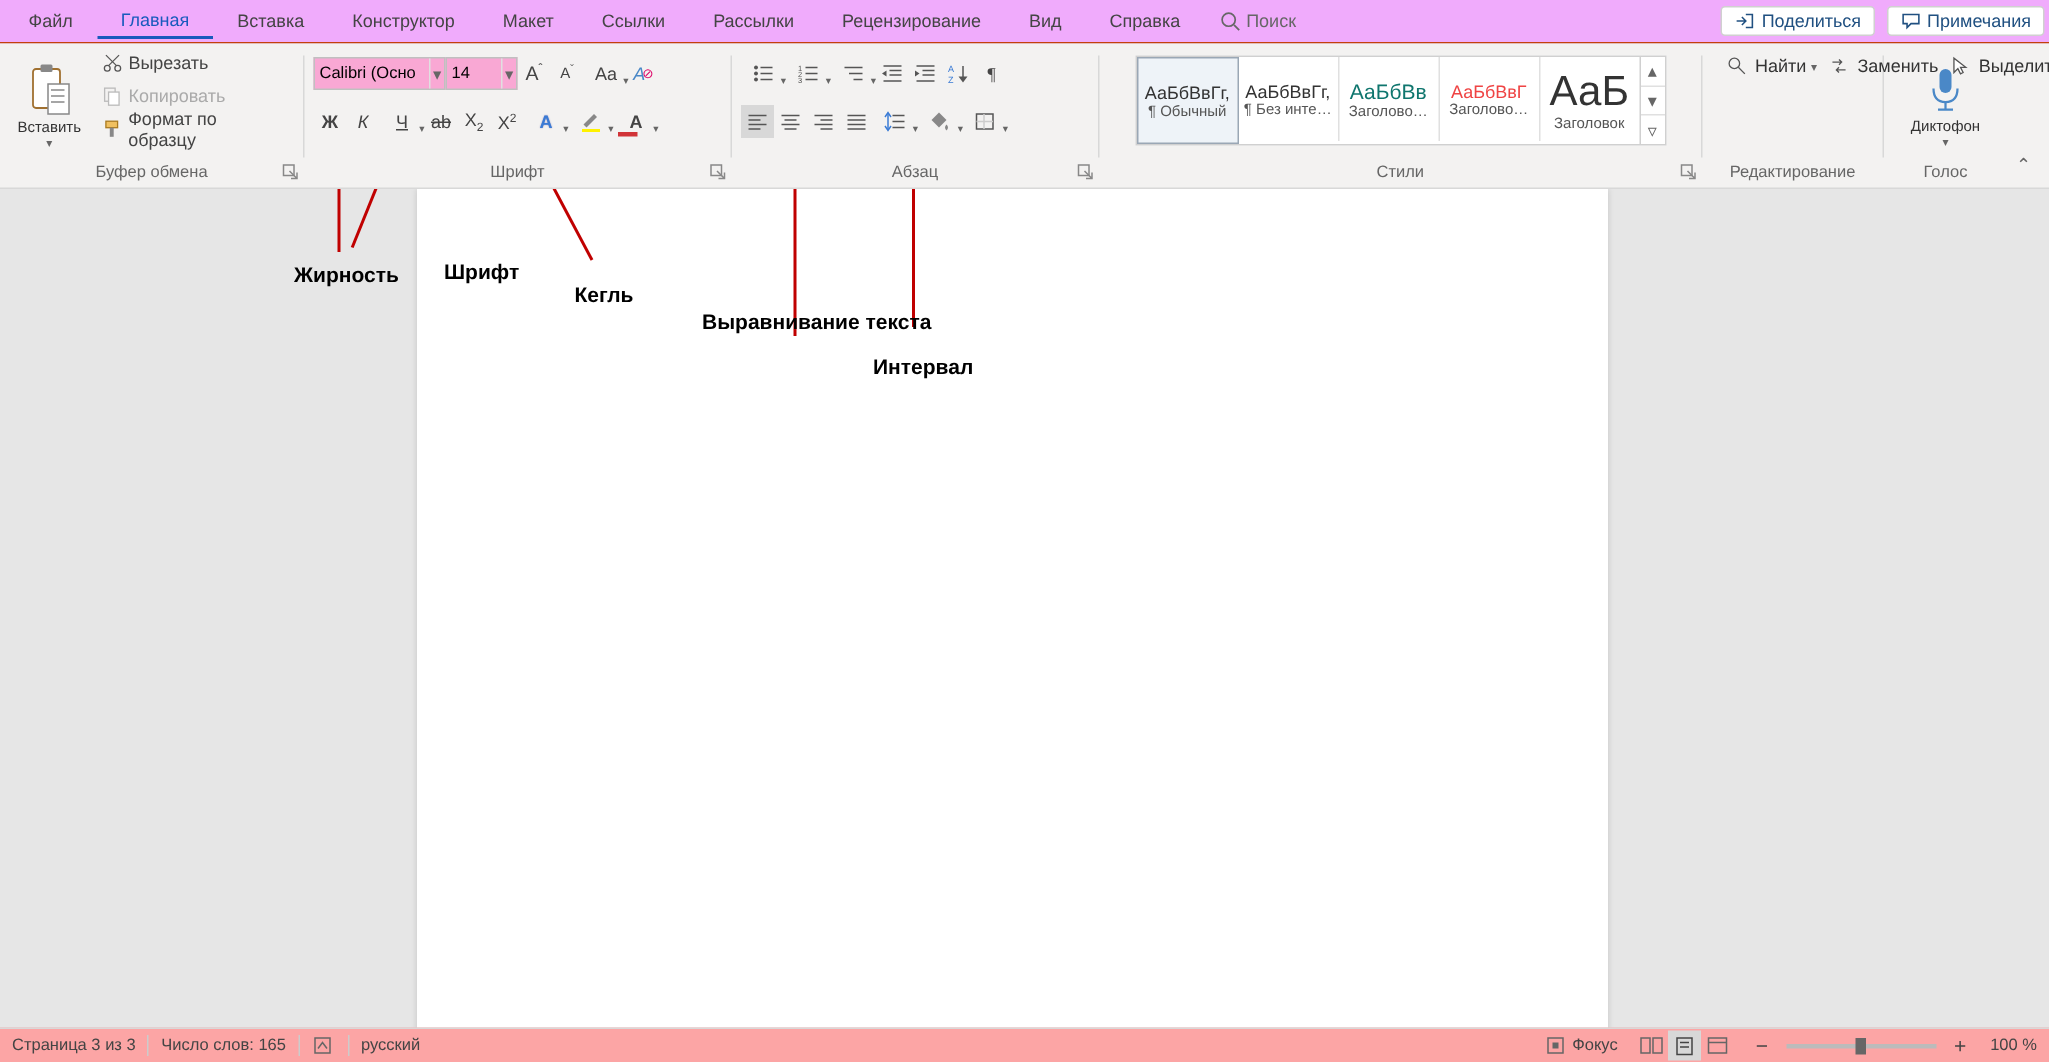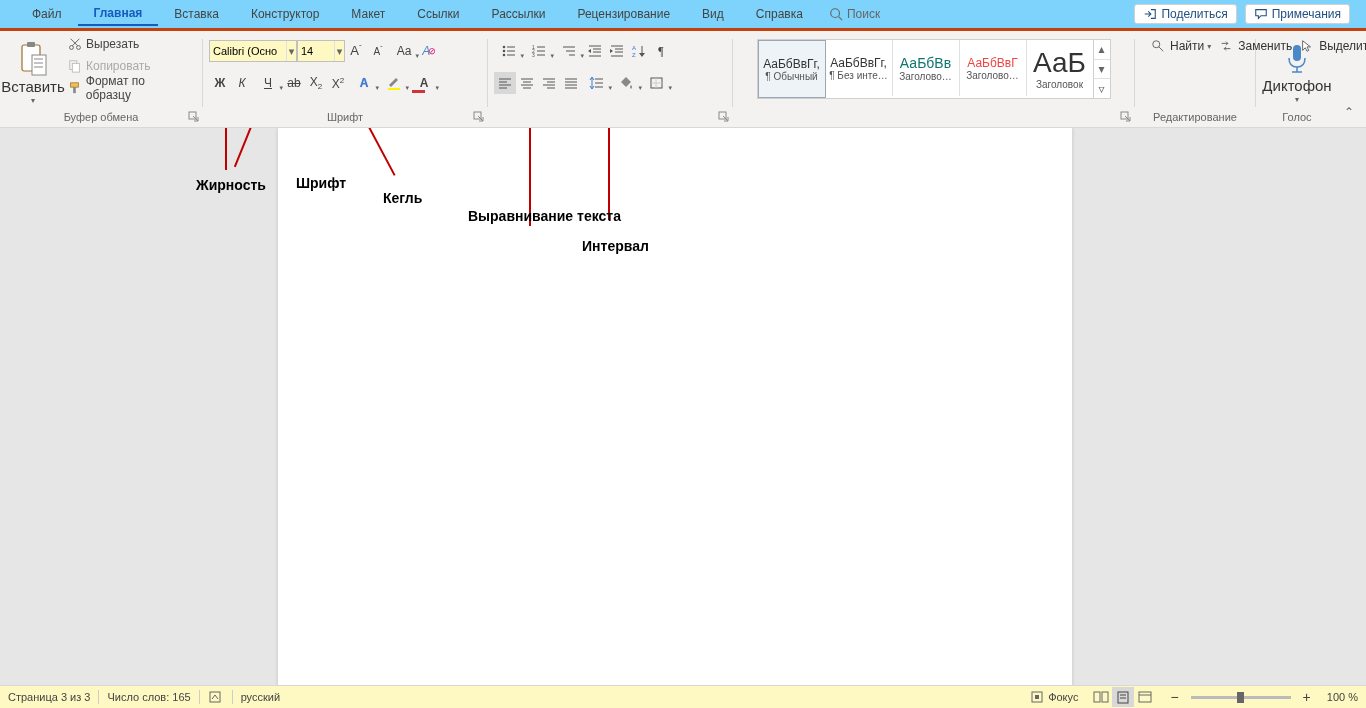--- a/index.html
+++ b/index.html
@@ -1,56 +1,56 @@
 <!DOCTYPE html>
 <html><head>
 <meta charset="utf-8">
 <style>
 html,body{margin:0;padding:0;width:1366px;height:708px;font-family:"Segoe UI",Arial,sans-serif;font-size:12px;color:#333;background:#e6e6e6;overflow:hidden}
-.menu-bar{display:flex;align-items:center;height:28px;background:#7dd3fc;border-bottom:3px solid #c2410c;padding:0 16px}
+.menu-bar{display:flex;align-items:center;height:28px;background:#f0abfc;border-bottom:1px solid #c2410c;padding:0 3px}
 .menu-item{padding:4px 16px;color:#444;cursor:pointer}
-.menu-item.active{color:#185abd;border-bottom:2px solid #185abd;font-weight:700}
+.menu-item.active{color:#185abd;border-bottom:2px solid #185abd;font-weight:400}
 .menu-spacer{flex:1}
 .search-group{display:flex;align-items:center;color:#666;padding:0 10px;cursor:pointer}
 .search-group svg{margin-right:4px}
 .share-btn{border:1px solid #d0d0d0;background:#fff;padding:2px 8px;margin-left:8px;display:flex;align-items:center;color:#205081;border-radius:3px}
 .share-btn svg{margin-right:4px}
 .ribbon{display:flex;height:96px;background:#f3f2f1;border-bottom:1px solid #d8d8d8}
 .group{display:flex;flex-direction:column;padding:2px 6px 0 6px;position:relative}
 .group-body{flex:1;display:flex;align-items:flex-start}
 .group-label{text-align:center;color:#666;font-size:11px;padding:2px 0 4px 0;position:relative}
 .group-sep{width:1px;background:#d8d8d8;margin:8px 0 20px 0}
 .launcher{position:absolute;right:2px;bottom:4px;width:12px;height:12px;color:#888}
 .vbtn{display:flex;flex-direction:column;align-items:center;justify-content:center;padding:4px 4px 0 4px;cursor:pointer}
-.vbtn .lbl{font-size:15px;margin-top:2px;text-align:center;line-height:1.1}
+.vbtn .lbl{font-size:10px;margin-top:2px;text-align:center;line-height:1.1}
 .row{display:flex;align-items:center;height:24px}
 .smallbtn{display:flex;align-items:center;height:22px;padding:0 4px;cursor:pointer;color:#444}
 .smallbtn svg{margin-right:4px}
-.combo{display:flex;align-items:center;border:1px solid #c0c0c0;background:#fef9c3;height:20px;font-size:11px}
+.combo{display:flex;align-items:center;border:1px solid #c0c0c0;background:#f9a8d4;height:20px;font-size:11px}
 .combo input{border:0;outline:0;font-size:11px;padding:0 3px;background:transparent}
 .dd{width:12px;display:flex;align-items:center;justify-content:center;color:#666;border-left:1px solid #e0e0e0;height:100%}
 .icnbtn{width:22px;height:22px;display:flex;align-items:center;justify-content:center;cursor:pointer;color:#444;position:relative}
 .icnbtn.dd-after{width:30px}
 .icnbtn .caret{position:absolute;right:0;bottom:2px;font-size:7px;color:#666}
 .style-gal{display:flex;border:1px solid #d0d0d0;background:#fff}
 .style-item{width:66px;height:56px;border-right:1px solid #e0e0e0;display:flex;flex-direction:column;align-items:center;justify-content:center;cursor:pointer;overflow:hidden}
 .style-item .prev{font-size:12px;color:#333}
 .style-item .nm{font-size:10px;color:#555;margin-top:0;white-space:nowrap;overflow:hidden;max-width:62px}
 .style-item.sel{border:1px solid #9aa7b5;background:#eef3f8}
 .gal-arrows{width:16px;display:flex;flex-direction:column;border-left:1px solid #d0d0d0}
 .gal-arrows div{flex:1;display:flex;align-items:center;justify-content:center;color:#666;border-bottom:1px solid #e0e0e0;cursor:pointer}
 .edit-col{display:flex;flex-direction:row;justify-content:center;padding:2px 6px}
 .edit-item{display:flex;align-items:center;height:22px;color:#333;padding:0 4px;cursor:pointer;white-space:nowrap}
 .edit-item svg,.edit-item .glyph{margin-right:5px}
 .edit-item .caret{margin-left:3px;font-size:8px;color:#666}
 .canvas{position:relative;height:560px;background:#e6e6e6;overflow:hidden}
 .page{position:absolute;left:278px;top:0;width:794px;height:670px;background:#fff;box-shadow:0 0 4px rgba(0,0,0,.15)}
 .ann{position:absolute;font-weight:700;font-size:14px;color:#000}
 .arrow-line{position:absolute;background:#c00000}
-.statusbar{position:absolute;left:0;right:0;bottom:0;height:22px;background:#fef9c3;border-top:1px solid #d8d8d8;display:flex;align-items:center;font-size:11px;color:#444;padding:0 8px}
+.statusbar{position:absolute;left:0;right:0;bottom:0;height:22px;background:#fca5a5;border-top:1px solid #d8d8d8;display:flex;align-items:center;font-size:11px;color:#444;padding:0 8px}
 .statusbar .sep{width:1px;height:14px;background:#ccc;margin:0 8px}
 .statusbar .spacer{flex:1}
 .view-btn{width:22px;height:20px;display:flex;align-items:center;justify-content:center;cursor:pointer;color:#555}
 .view-btn.active{background:#d8d8d8}
 .zoom-track{width:100px;height:3px;background:#bbb;margin:0 8px;position:relative}
 .zoom-thumb{position:absolute;width:7px;height:11px;background:#666;top:-4px;left:46px}
 svg{display:block}
 </style>
 </head>
 <body>
@@ -326,20 +326,21 @@
         <div class="icnbtn dd-after">
             <svg width="16" height="14" viewBox="0 0 16 14">
               <rect x="2" y="2" width="11" height="10" fill="none" stroke="#555"></rect>
               <line x1="2" y1="7" x2="13" y2="7" stroke="#ccc"></line>
               <line x1="7" y1="2" x2="7" y2="12" stroke="#ccc"></line>
             </svg>
             <span class="caret">▾</span>
           </div>
       </div>
     </div>
+    <div class="group-label">Абзац</div>
     <svg class="launcher" viewBox="0 0 12 12">
         <rect x="1" y="1" width="7" height="7" fill="none" stroke="#888"></rect>
         <path d="M5 5 L10 10 M10 6 V10 H6" fill="none" stroke="#888"></path>
       </svg>
   </div>
   <div class="group-sep"></div>
 
   <div class="group" style="flex:1;min-width:360px">
     <div class="group-body" style="justify-content:center;padding-top:6px">
       <div class="style-gal">
@@ -363,20 +364,21 @@
             <span class="prev" style="font-size:28px">АаБ</span>
             <span class="nm">Заголовок</span>
           </div>
         <div class="gal-arrows">
           <div>▴</div>
           <div>▾</div>
           <div style="border-bottom:0">▿</div>
         </div>
       </div>
     </div>
+    <div class="group-label">Стили</div>
     <svg class="launcher" viewBox="0 0 12 12">
         <rect x="1" y="1" width="7" height="7" fill="none" stroke="#888"></rect>
         <path d="M5 5 L10 10 M10 6 V10 H6" fill="none" stroke="#888"></path>
       </svg>
   </div>
   <div class="group-sep"></div>
 
   <div class="group" style="width:108px">
     <div class="group-body">
         <div class="edit-col">

